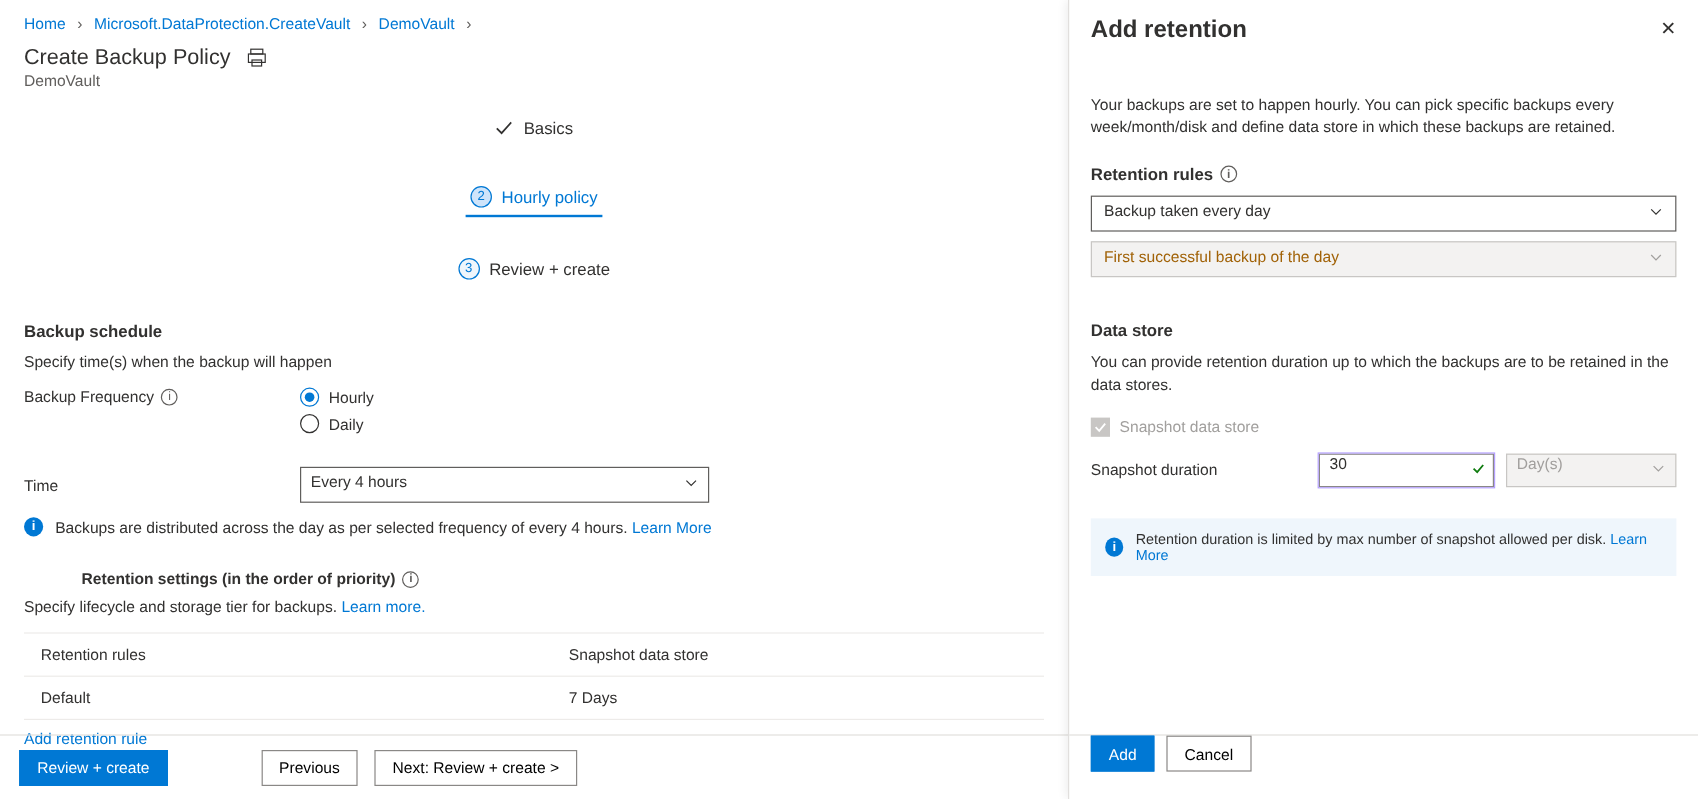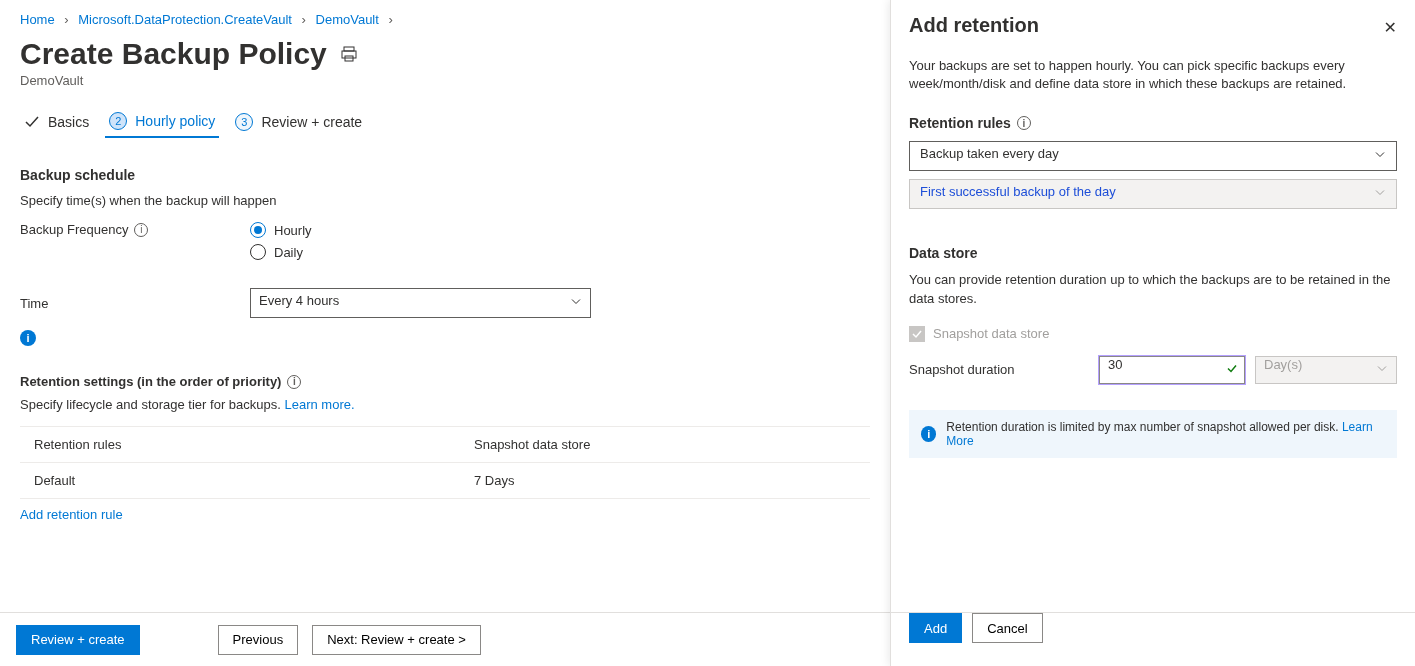--- a/index.html
+++ b/index.html
@@ -5,26 +5,26 @@
   * { box-sizing: border-box; margin: 0; padding: 0; font-family: "Segoe UI", Arial, sans-serif; }
   body { width: 1415px; height: 666px; background: #fff; color: #323130; font-size: 14px; position: relative; overflow: hidden; }
 
   
   .main { position: absolute; left: 0; top: 0; width: 890px; height: 666px; padding: 12px 20px 0 20px; }
   .breadcrumb { font-size: 13px; color: #605e5c; margin-bottom: 10px; }
   .breadcrumb a { color: #0078d4; text-decoration: none; }
   .breadcrumb .sep { margin: 0 6px; color: #605e5c; }
 
   .page-title-row { display: flex; align-items: center; gap: 14px; }
-  .page-title { font-size: 30px; font-weight: 700; }
+  .page-title { font-size: 18px; font-weight: 400; }
   .print-icon { width: 16px; height: 16px; cursor: pointer; }
   .subtitle { font-size: 13px; color: #605e5c; margin-top: 2px; margin-bottom: 18px; }
 
   
-  .steps { display: flex; align-items: center; gap: 12px; border-bottom: 1px solid transparent; margin-bottom: 28px; }
+  .steps { display: flex; align-items: center; gap: 28px; border-bottom: 1px solid transparent; margin-bottom: 28px; flex-direction: column; }
   .step { display: flex; align-items: center; gap: 8px; padding: 6px 4px; cursor: pointer; font-size: 14px; }
   .step .circle { width: 18px; height: 18px; border-radius: 50%; border: 1px solid #0078d4; display: flex; align-items: center; justify-content: center; font-size: 11px; color: #0078d4; background: #eff6fc; }
   .step.active { color: #0078d4; border-bottom: 2px solid #0078d4; }
   .step.active .circle { background: #cfe4fa; }
   .step.done svg { width: 16px; height: 16px; }
 
   .section-h { font-size: 14px; font-weight: 600; margin-bottom: 10px; }
   .section-sub { font-size: 13px; margin-bottom: 14px; }
 
   .field-row { display: flex; align-items: center; margin-bottom: 6px; }
@@ -37,47 +37,47 @@
   .radio input:checked { border-color: #0078d4; }
   .radio input:checked::after { content: ""; position: absolute; left: 3px; top: 3px; width: 8px; height: 8px; background: #0078d4; border-radius: 50%; }
 
   .select { width: 341px; height: 30px; border: 1px solid #605e5c; padding: 4px 28px 4px 8px; font-size: 13px; background: #fff; position: relative; cursor: pointer; }
   .select .chev { position: absolute; right: 8px; top: 50%; transform: translateY(-50%); }
 
   .info-banner { display: flex; align-items: center; gap: 10px; font-size: 13px; margin: 12px 0 28px 0; }
   .info-banner .blue-circle { width: 16px; height: 16px; border-radius: 50%; background: #0078d4; color: #fff; display: flex; align-items: center; justify-content: center; font-size: 11px; font-weight: bold; }
   .info-banner a { color: #0078d4; text-decoration: none; }
 
-  .retention-header { font-size: 13px; font-weight: 600; display: flex; align-items: center; gap: 6px; margin-bottom: 8px; }
+  .retention-header { font-size: 13px; font-weight: 600; display: flex; align-items: center; gap: 6px; margin-bottom: 8px; margin-left: 48px; }
   .learn-more { color: #0078d4; text-decoration: none; }
 
   .table { border-top: 1px solid #edebe9; margin-top: 6px; }
   .table-row { display: flex; padding: 10px 14px; font-size: 13px; border-bottom: 1px solid #edebe9; }
   .table-row.header { color: #323130; font-weight: 400; }
   .col-a { width: 440px; }
   .col-b { flex: 1; }
   .add-link { color: #0078d4; font-size: 13px; cursor: pointer; display: inline-block; margin-top: 8px; }
 
   
   .footer { position: absolute; left: 0; bottom: 0; width: 890px; height: 54px; border-top: 1px solid #e1dfdd; display: flex; align-items: center; padding: 0 16px; gap: 14px; }
   .btn { height: 30px; padding: 0 14px; font-size: 13px; cursor: pointer; }
   .btn.primary { background: #0078d4; color: #fff; border: 1px solid #0078d4; }
   .btn.secondary { background: #fff; border: 1px solid #8a8886; }
   .footer .spacer { width: 50px; }
 
   
   .panel { position: absolute; right: 0; top: 0; width: 525px; height: 666px; background: #fff; border-left: 1px solid #e1dfdd; box-shadow: -2px 0 8px rgba(0,0,0,0.08); padding: 14px 18px 0 18px; display: flex; flex-direction: column; }
-  .panel-header { display: flex; justify-content: space-between; align-items: flex-end; margin-bottom: 20px; }
+  .panel-header { display: flex; justify-content: space-between; align-items: flex-start; margin-bottom: 42px; }
   .panel-title { font-size: 20px; font-weight: 600; }
   .close-icon { cursor: pointer; font-size: 16px; }
   .panel-desc { font-size: 13px; color: #323130; margin-bottom: 22px; line-height: 1.4; }
   .panel-section-h { font-size: 14px; font-weight: 600; margin-bottom: 10px; display: flex; align-items: center; gap: 6px; }
 
   .panel-select { width: 100%; height: 30px; border: 1px solid #605e5c; padding: 4px 28px 4px 10px; font-size: 13px; position: relative; cursor: pointer; margin-bottom: 8px; }
-  .panel-select.disabled { background: #f3f2f1; color: #1d4ed8; border-color: #c8c6c4; cursor: default; }
+  .panel-select.disabled { background: #f3f2f1; color: #a16207; border-color: #c8c6c4; cursor: default; }
   .panel-select .chev { position: absolute; right: 10px; top: 50%; transform: translateY(-50%); }
 
   .checkbox-row { display: flex; align-items: center; gap: 8px; margin: 10px 0 14px 0; font-size: 13px; color: #a19f9d; }
   .checkbox-box { width: 16px; height: 16px; background: #c8c6c4; display: flex; align-items: center; justify-content: center; }
   .checkbox-box svg { width: 12px; height: 12px; }
 
   .duration-row { display: flex; align-items: center; gap: 10px; font-size: 13px; }
   .duration-label { width: 180px; }
   .duration-input { width: 146px; height: 28px; border: 1px solid #8a8886; outline: 1px solid #b4a0ff; padding: 0 26px 0 8px; font-size: 13px; position: relative; }
   .duration-input .check { position: absolute; right: 6px; top: 50%; transform: translateY(-50%); color: #107c10; }
@@ -160,20 +160,24 @@
       <span class="chev">
         <svg class="chev-svg" viewBox="0 0 12 12">
             <path d="M2 4 L6 8 L10 4" stroke="#323130" stroke-width="1" fill="none"></path>
           </svg>
       </span>
     </div>
   </div>
 
   <div class="info-banner">
     <span class="blue-circle">i</span>
+    <span>
+      <span>Backups are distributed across the day as per selected frequency of every 4 hours.</span>
+      <a href="#">Learn More</a>
+    </span>
   </div>
 
   <div class="retention-header">
     <span>Retention settings (in the order of priority)</span>
     <span class="info-icon">i</span>
   </div>
   <div class="section-sub">
     <span>Specify lifecycle and storage tier for backups.</span>
     <a href="#" class="learn-more">Learn more.</a>
   </div>

